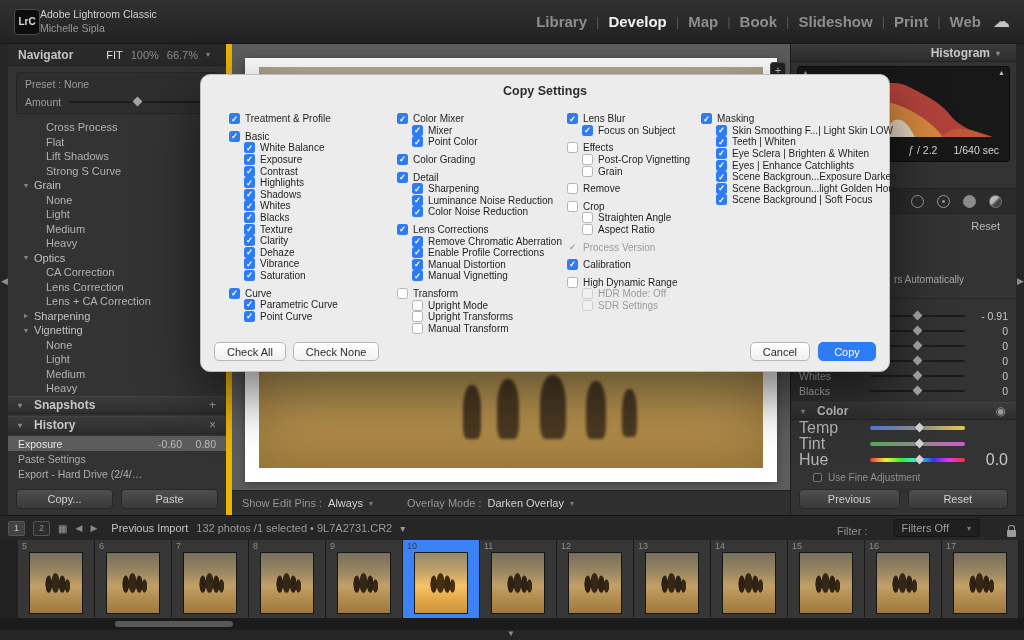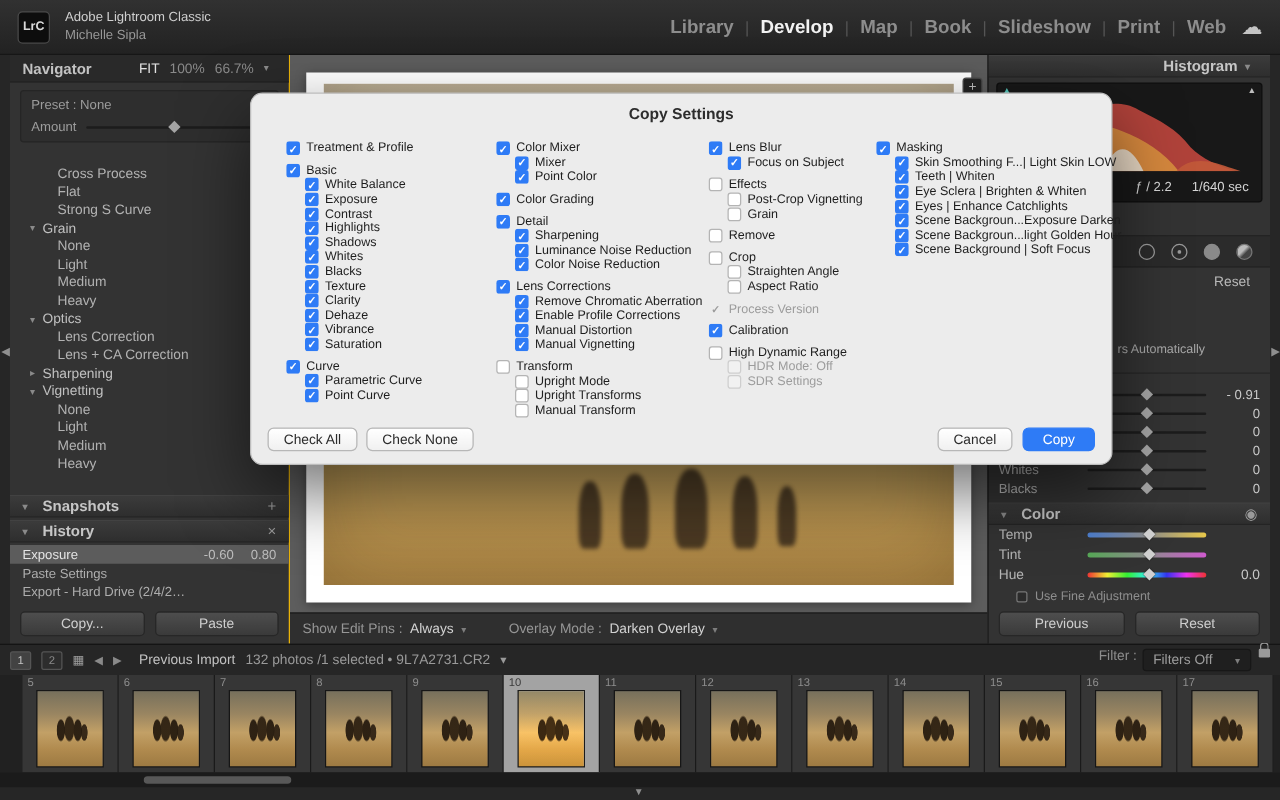--- a/index.html
+++ b/index.html
@@ -6,48 +6,48 @@
   html,body{width:1024px;height:640px;overflow:hidden}
   body{position:relative;font-family:"Liberation Sans",sans-serif;background:#262626;color:#b5b5b5;
        --accent:#2e7bf6}
 
   
   #topbar{position:absolute;left:0;top:0;width:1024px;height:44px;
     background:linear-gradient(#313131,#222);border-bottom:1px solid #161616;
     display:flex;align-items:center;padding:0 14px}
   .logo{width:26px;height:26px;background:#0d0d0d;border:1px solid #4a4a4a;border-radius:4px;
     color:#d8d8d8;font-size:10px;font-weight:bold;display:flex;align-items:center;justify-content:center;flex:none}
-  .idblock{margin-left:12px;line-height:1.25}
+  .idblock{margin-left:0;line-height:1.25}
   .id1{font-size:10.5px;color:#cfcfcf}
   .id2{font-size:10.5px;color:#989898}
   #modules{margin-left:auto;display:flex;align-items:center;gap:9px;font-size:15px;font-weight:bold;color:#8d8d8d}
   #modules .module{cursor:default;white-space:nowrap}
   #modules .module.active{color:#f2f2f2}
   #modules .modsep{color:#555;font-weight:normal;font-size:13px}
   .cloud{color:#c4c4c4;font-size:17px;margin-left:12px}
 
   
   .panel-head{height:18px;display:flex;align-items:center;gap:6px;padding:0 10px;
     font-size:12px;font-weight:bold;color:#c6c6c6;background:linear-gradient(#3b3b3b,#2e2e2e);
     border-top:1px solid #424242;border-bottom:1px solid #242424}
   .ph-action{margin-left:auto;font-weight:normal;color:#9a9a9a;font-size:12px}
   .tri{color:#8a8a8a;font-size:8px;width:10px;display:inline-block}
 
   
-  #left{position:absolute;left:8px;top:44px;width:224px;height:471px;background:#333;border-right:1px solid #eab308}
+  #left{position:absolute;left:8px;top:44px;width:224px;height:471px;background:#333;border-right:6px solid #eab308}
   #nav-head{position:absolute;top:0;left:0;right:0;height:22px;background:#292929;display:flex;align-items:center;
     gap:8px;padding:0 10px;font-size:11px;border-bottom:1px solid #222}
   #nav-head .nav-title{font-weight:bold;font-size:12px;color:#c3c3c3;margin-right:auto}
   .nv-fit{color:#e2e2e2}.nv-dim{color:#8a8a8a}
   #preset-box{position:absolute;top:28px;left:8px;right:8px;height:42px;background:#2e2e2e;
     border:1px solid #252525;border-radius:3px;padding:5px 8px;font-size:10.5px;color:#9c9c9c}
   .amount-row{display:flex;align-items:center;gap:8px;margin-top:6px}
   .sl-track{position:relative;flex:1;height:2px;background:#1c1c1c;border-radius:1px}
   .sl-knob{position:absolute;top:-3px;left:46%;width:7px;height:7px;background:#a5a5a5;transform:rotate(45deg)}
-  #tree{position:absolute;top:88px;left:0;right:0}
+  #tree{position:absolute;top:76px;left:0;right:0}
   .tree-row{height:14.5px;display:flex;align-items:center;padding-left:38px;font-size:11px;color:#b2b2b2;white-space:nowrap}
   .tree-row.group{padding-left:16px;color:#c0c0c0}
   #snap-head{position:absolute;top:352px;left:0;right:0}
   #hist-head{position:absolute;top:372px;left:0;right:0}
   #hist-items{position:absolute;top:392px;left:0;right:0}
   .hist-row{height:15px;display:flex;align-items:center;padding:0 10px;font-size:10.5px;color:#adadad;white-space:nowrap;overflow:hidden}
   .hist-row.sel{background:#5c5c5c;color:#e4e4e4}
   .hist-label{flex:1;overflow:hidden;text-overflow:ellipsis}
   .hist-val{width:34px;text-align:right;color:#bdbdbd}
   .btnrow{position:absolute;bottom:6px;left:8px;right:8px;display:flex;gap:8px}
@@ -91,52 +91,52 @@
   .ticon.dot::after{content:'';position:absolute;left:4px;top:4px;width:3px;height:3px;border-radius:50%;background:#9a9a9a}
   .ticon.grad{background:linear-gradient(135deg,#bbb 40%,#444 60%);border-color:#777}
   #reset-link{position:absolute;top:176px;right:16px;font-size:11px;color:#b9b9b9}
   #partial{position:absolute;top:230px;left:103px;font-size:10px;color:#a8a8a8;white-space:nowrap}
   #rdiv{position:absolute;top:254px;left:0;right:0;height:1px;background:#272727}
   #basic-sliders{position:absolute;top:264px;left:8px;right:8px}
   .sl-row{height:15px;display:flex;align-items:center;gap:7px;font-size:10.5px;color:#b5b5b5}
   .sl-row .sl-label{width:64px;white-space:nowrap}
   .sl-row .sl-value{width:36px;text-align:right;color:#c8c8c8}
   #color-sec{position:absolute;top:358px;left:0;right:0}
-  .c-row{height:16px;display:flex;align-items:center;gap:7px;padding:0 8px;font-size:11px;color:#b5b5b5}
+  .c-row{height:16px;display:flex;align-items:center;gap:7px;padding:0 8px;font-size:16px;color:#b5b5b5}
   .c-track{position:relative;flex:1;height:4px;border-radius:2px}
   .temp-g{background:linear-gradient(90deg,#4d7fd0,#8c8c8c,#e8c84a)}
   .tint-g{background:linear-gradient(90deg,#57a857,#8c8c8c,#cf5acf)}
   .hue-g{background:linear-gradient(90deg,#e33,#ee3,#3e3,#3ee,#33e,#e3e,#e33)}
   .c-knob{position:absolute;top:-2px;left:48%;width:7px;height:7px;background:#d0d0d0;transform:rotate(45deg);box-shadow:0 0 1px #000}
   .c-val{width:36px;text-align:right;color:#c8c8c8}
   .fine-row{display:flex;align-items:center;gap:6px;padding:4px 22px;font-size:10px;color:#8e8e8e}
   .fine-box{width:9px;height:9px;border:1px solid #777;border-radius:2px;background:#2b2b2b}
 
   
   #fs-head{position:absolute;left:0;top:515px;width:1024px;height:25px;background:#262626;border-top:1px solid #141414;
     display:flex;align-items:center;gap:8px;padding:0 8px;font-size:11px}
   .winbtn{width:17px;height:15px;border:1px solid #555;border-radius:2px;color:#c4c4c4;font-size:9px;
     display:flex;align-items:center;justify-content:center;background:#424242}
   .winbtn.dim{background:#2d2d2d;color:#8a8a8a}
   .fs-ic{color:#9a9a9a;font-size:10px}
   .fs-arrow{color:#8a8a8a;font-size:9px}
   #fs-source{color:#c2c2c2;margin-left:6px;white-space:nowrap}
   #fs-info{color:#9a9a9a;white-space:nowrap}
-  #fs-right{margin-left:auto;display:flex;align-items:flex-start;gap:4px}
+  #fs-right{margin-left:auto;display:flex;align-items:flex-end;gap:25px}
   #filter-label{color:#8d8d8d}
   #filter-dd{display:flex;align-items:center;gap:18px;background:#1f1f1f;border:1px solid #171717;border-radius:3px;
     padding:2px 8px;color:#9d9d9d}
   .lock{width:9px;height:7px;background:#9a9a9a;border-radius:1px;position:relative;margin-left:2px}
   .lock::before{content:'';position:absolute;top:-5px;left:1px;width:5px;height:5px;border:1.5px solid #9a9a9a;
     border-bottom:none;border-radius:3px 3px 0 0}
   #fs{position:absolute;left:0;top:540px;width:1024px;height:78px;background:#212121;display:flex;padding-left:18px;overflow:hidden}
   .cell{width:77px;height:78px;background:#363636;border-right:1px solid #1a1a1a;position:relative;
     padding-top:13px;display:flex;justify-content:center;flex:none}
   .cell .num{position:absolute;top:1px;left:4px;font-size:9px;color:#8d8d8d}
-  .cell.sel{background:#a3a3a3}
+  .cell.sel{background:#3b82f6}
   .cell.sel .num{color:#3a3a3a}
   .timg{width:52px;height:60px;box-shadow:0 0 0 1px #161616;
     background:
       radial-gradient(ellipse 5px 13px at 36% 52%, rgba(38,27,15,.95) 60%, rgba(38,27,15,0) 72%),
       radial-gradient(ellipse 6px 15px at 49% 50%, rgba(46,33,18,.95) 60%, rgba(46,33,18,0) 72%),
       radial-gradient(ellipse 5px 13px at 62% 52%, rgba(38,27,15,.95) 60%, rgba(38,27,15,0) 72%),
       radial-gradient(ellipse 4px 10px at 72% 55%, rgba(40,28,16,.9) 60%, rgba(40,28,16,0) 72%),
       linear-gradient(180deg,#77705c 0%,#998561 30%,#c2a066 55%,#b08a4e 78%,#9d7a42 100%)}
   .cell.sel .timg{filter:brightness(1.22) saturate(1.3)}
   #fs-scroll{position:absolute;left:0;top:618px;width:1024px;height:12px;background:#1b1b1b}
@@ -217,20 +217,23 @@
     </div>
   </div>
   <div id="tree">
       <div class="tree-row">
         <span class="tree-label">Cross Process</span>
       </div>
       <div class="tree-row">
         <span class="tree-label">Flat</span>
       </div>
       <div class="tree-row">
+        <span class="tree-label">Lift Shadows</span>
+      </div>
+      <div class="tree-row">
         <span class="tree-label">Strong S Curve</span>
       </div>
       <div class="tree-row group">
         <span class="tri">▾</span>
         <span class="tree-label">Grain</span>
       </div>
       <div class="tree-row">
         <span class="tree-label">None</span>
       </div>
       <div class="tree-row">
@@ -238,20 +241,23 @@
       </div>
       <div class="tree-row">
         <span class="tree-label">Medium</span>
       </div>
       <div class="tree-row">
         <span class="tree-label">Heavy</span>
       </div>
       <div class="tree-row group">
         <span class="tri">▾</span>
         <span class="tree-label">Optics</span>
+      </div>
+      <div class="tree-row">
+        <span class="tree-label">CA Correction</span>
       </div>
       <div class="tree-row">
         <span class="tree-label">Lens Correction</span>
       </div>
       <div class="tree-row">
         <span class="tree-label">Lens + CA Correction</span>
       </div>
       <div class="tree-row group">
         <span class="tri">▸</span>
         <span class="tree-label">Sharpening</span>

